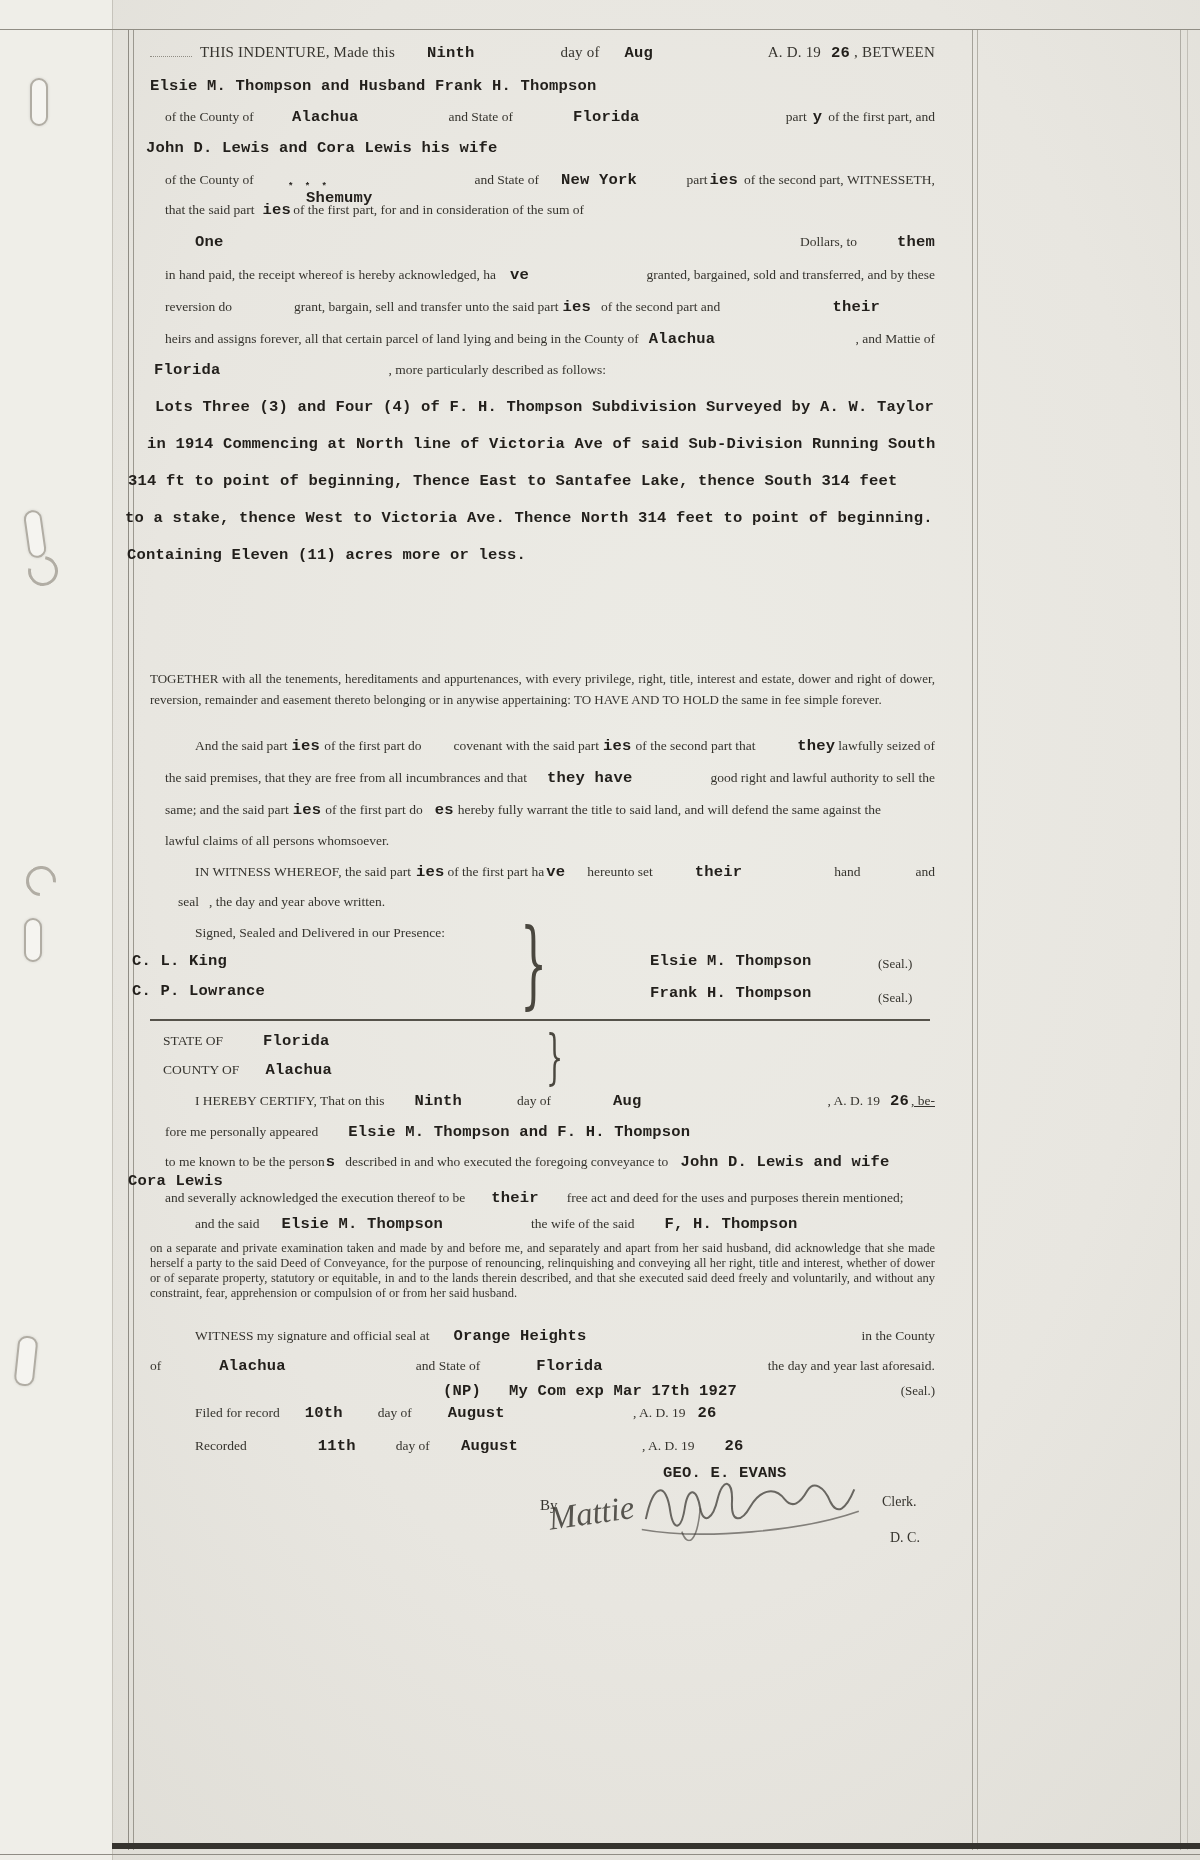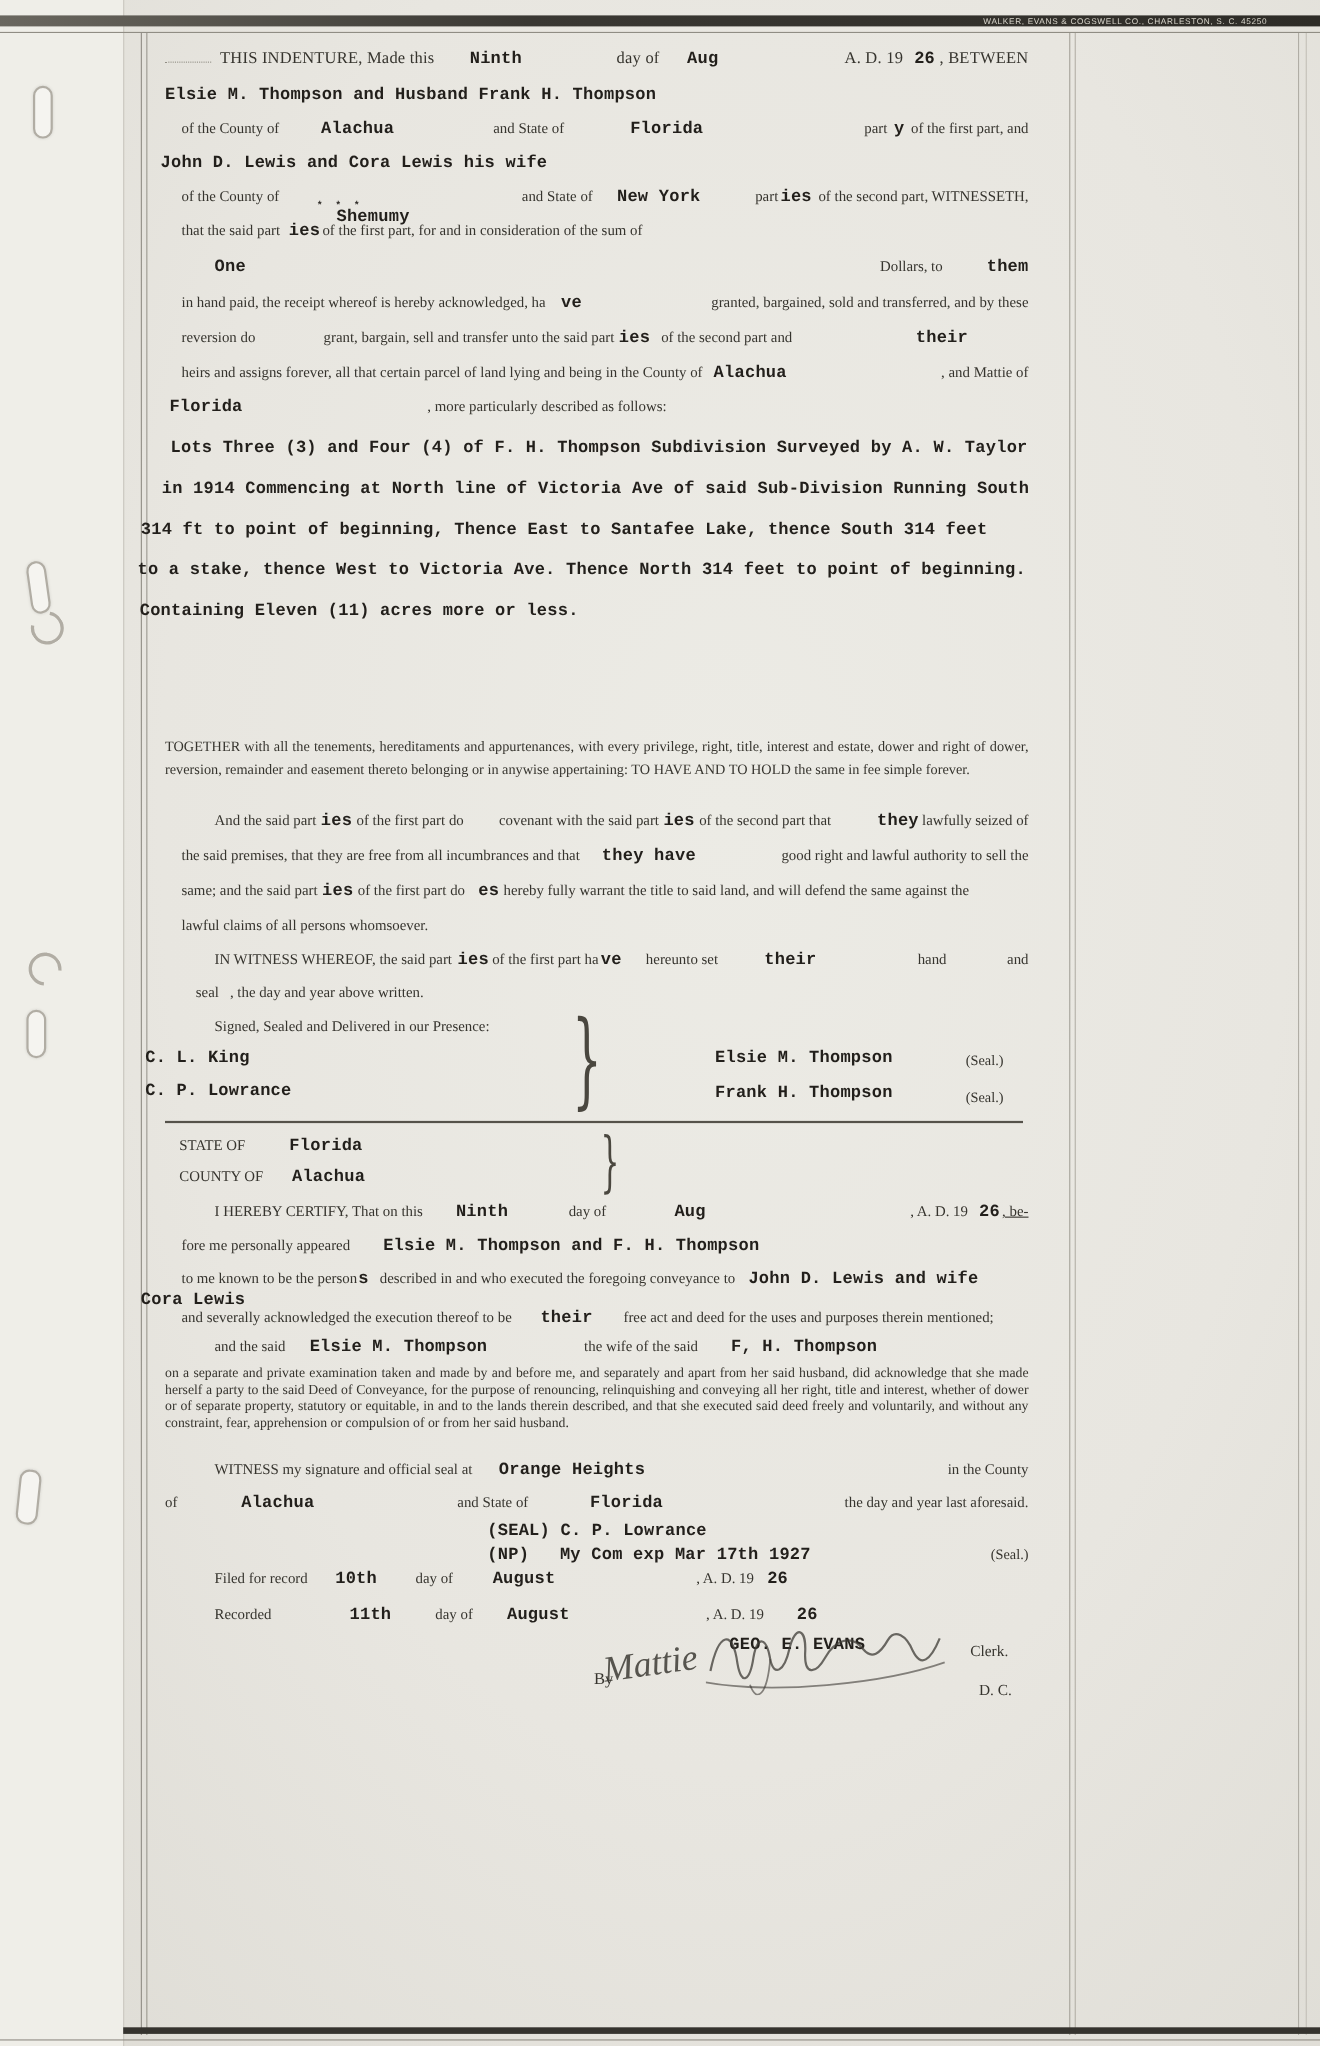--- a/index.html
+++ b/index.html
@@ -22,23 +22,20 @@
   .typed-note{position:absolute;left:14px;top:12px;font-size:9px;letter-spacing:3px;}
   .seal-label{font-size:13px;}
   .sig-italic{font-family:"Liberation Serif",serif;font-style:italic;font-size:33px;color:#3d3b35;opacity:.85;}
 </style>
 </head>
 <body>
 
 <div id="page">
 
   <div class="abs" style="left:0;top:0;width:112px;height:1860px;background:#efeee8;border-right:1px solid #c6c3bb;"></div>
-  <div class="abs" style="left:0;top:14px;right:0;height:10px;background:linear-gradient(90deg,#6a675f,#3a3833 40%,#2e2c27);display:flex;align-items:center;justify-content:flex-end;">
-    <span style="font-family:'Liberation Sans',sans-serif;font-size:7.5px;color:#d9d6cc;letter-spacing:.6px;padding-right:48px;">WALKER, EVANS &amp; COGSWELL CO., CHARLESTON, S. C.   45250</span>
-  </div>
   <div class="abs" style="left:0;top:29px;right:0;height:1px;background:#908d84;"></div>
   <div class="vrule" style="left:128px;background:#8f8c84;"></div>
   <div class="vrule" style="left:133px;background:#9b988f;"></div>
   <div class="vrule" style="left:972px;background:#a5a299;"></div>
   <div class="vrule" style="left:977px;background:#b3b0a7;"></div>
   <div class="vrule" style="left:1180px;background:#b0ada5;"></div>
   <div class="vrule" style="left:1187px;background:#c2bfb7;"></div>
   <div class="abs" style="left:112px;top:1843px;right:0;height:6px;background:#35332e;"></div>
   <div class="abs" style="left:0;top:1854px;right:0;height:1px;background:#8f8c84;"></div>
 
@@ -256,23 +253,20 @@
       <span class="f mla">in the County</span>
     </div>
     <div class="ln" style="height:25px;">
       <span class="f">of</span>
       <span class="t" style="margin-left:58px;">Alachua</span>
       <span class="f" style="margin-left:130px;">and State of</span>
       <span class="t" style="margin-left:56px;">Florida</span>
       <span class="f mla">the day and year last aforesaid.</span>
     </div>
     <div class="ln" style="height:22px;">
-      <span class="t" style="margin-left:293px;">(SEAL) C. P. Lowrance</span>
-    </div>
-    <div class="ln" style="height:22px;">
       <span class="t" style="margin-left:293px;">(NP)</span>
       <span class="t" style="margin-left:28px;">My Com exp Mar 17th 1927</span>
       <span class="f mla seal-label">(Seal.)</span>
     </div>
     <div class="ln" style="height:33px;">
       <span class="f" style="margin-left:45px;">Filed for record</span>
       <span class="t" style="margin-left:25px;">10th</span>
       <span class="f" style="margin-left:35px;">day of</span>
       <span class="t" style="margin-left:36px;">August</span>
       <span class="f" style="margin-left:128px;">, A. D. 19</span>

